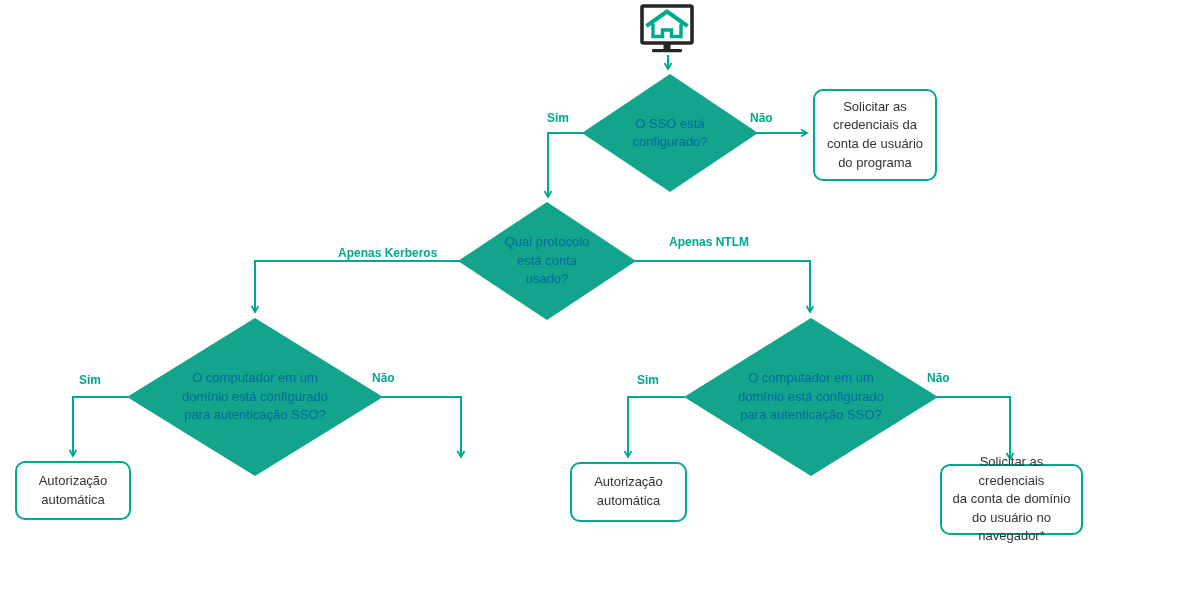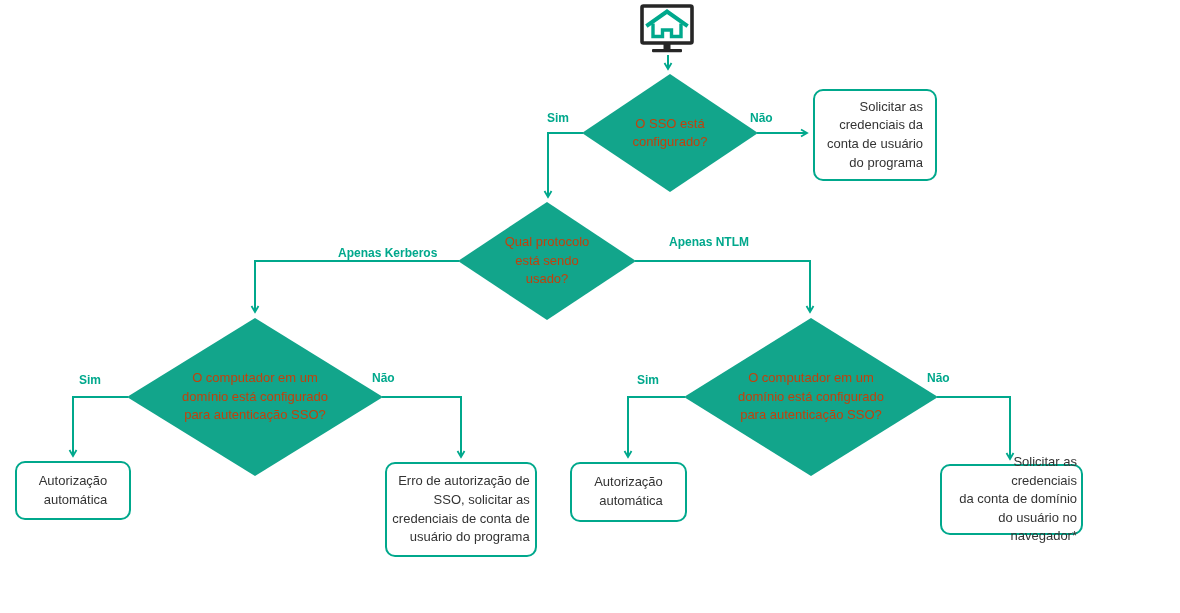--- a/index.html
+++ b/index.html
@@ -19,26 +19,26 @@
   .connectors{position:absolute;left:0;top:0;width:1180px;height:613px;}
   .edge{fill:none;stroke:var(--accent);stroke-width:2;marker-end:url(#arrowhead);}
   .arrowhead-path{fill:none;stroke:var(--accent);stroke-width:1.8;}
   .diamond{position:absolute;}
   .diamond-bg{
     position:absolute;inset:0;background:var(--diamond-fill);
     clip-path:polygon(50% 0,100% 50%,50% 100%,0 50%);
   }
   .diamond-text{
     position:absolute;inset:0;display:flex;align-items:center;justify-content:center;
-    text-align:center;color:#c2410c;font-size:13px;line-height:1.42;white-space:pre-line;
+    text-align:center;color:#0369a1;font-size:13px;line-height:1.42;white-space:pre-line;
   }
   .result-box{
     position:absolute;border:2px solid var(--accent);border-radius:10px;
     background:var(--background);display:flex;align-items:center;justify-content:center;
-    text-align:right;color:var(--box-text);font-size:13px;line-height:1.43;
+    text-align:center;color:var(--box-text);font-size:13px;line-height:1.43;
     white-space:pre-line;padding:4px;
   }
   .edge-label{
     position:absolute;color:var(--accent);font-size:12px;font-weight:700;
     text-align:left;white-space:nowrap;
   }
   .start-icon{position:absolute;left:636px;top:4px;width:60px;height:54px;}
 </style>
 </head>
 <body>
@@ -72,21 +72,21 @@
 
   <div class="diamond" style="left:582px;top:74px;width:176px;height:118px;">
     <div class="diamond-bg"></div>
     <div class="diamond-text">O SSO está
 configurado?</div>
   </div>
 
   <div class="diamond" style="left:458px;top:202px;width:178px;height:118px;">
     <div class="diamond-bg"></div>
     <div class="diamond-text">Qual protocolo
-está sendo
+está conta
 usado?</div>
   </div>
 
   <div class="diamond" style="left:127px;top:318px;width:256px;height:158px;">
     <div class="diamond-bg"></div>
     <div class="diamond-text">O computador em um
 domínio está configurado
 para autenticação SSO?</div>
   </div>
 
@@ -96,24 +96,20 @@
 domínio está configurado
 para autenticação SSO?</div>
   </div>
 
   <div class="result-box" style="left:813px;top:89px;width:124px;height:92px;">Solicitar as
 credenciais da
 conta de usuário
 do programa</div>
   <div class="result-box" style="left:15px;top:461px;width:116px;height:59px;">Autorização
 automática</div>
-  <div class="result-box" style="left:385px;top:462px;width:152px;height:95px;">Erro de autorização de
-SSO, solicitar as
-credenciais de conta de
-usuário do programa</div>
   <div class="result-box" style="left:570px;top:462px;width:117px;height:60px;">Autorização
 automática</div>
   <div class="result-box" style="left:940px;top:464px;width:143px;height:71px;">Solicitar as credenciais
 da conta de domínio
 do usuário no
 navegador*</div>
 
   <div class="edge-label" style="left:547px;top:111px;width:48px;">Sim</div>
   <div class="edge-label" style="left:750px;top:111px;width:48px;">Não</div>
   <div class="edge-label" style="left:338px;top:246px;width:120px;">Apenas Kerberos</div>

